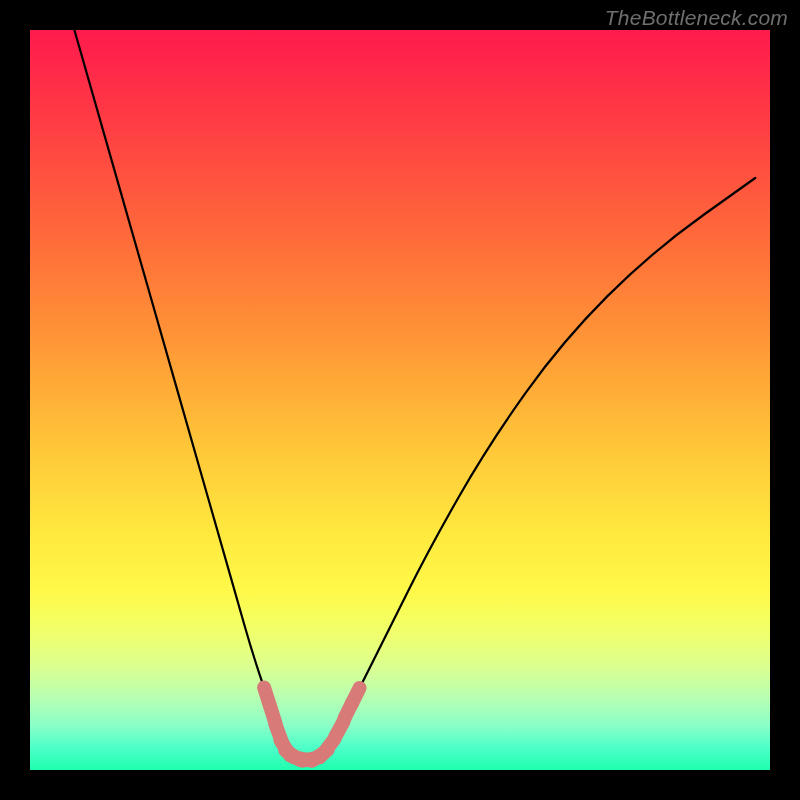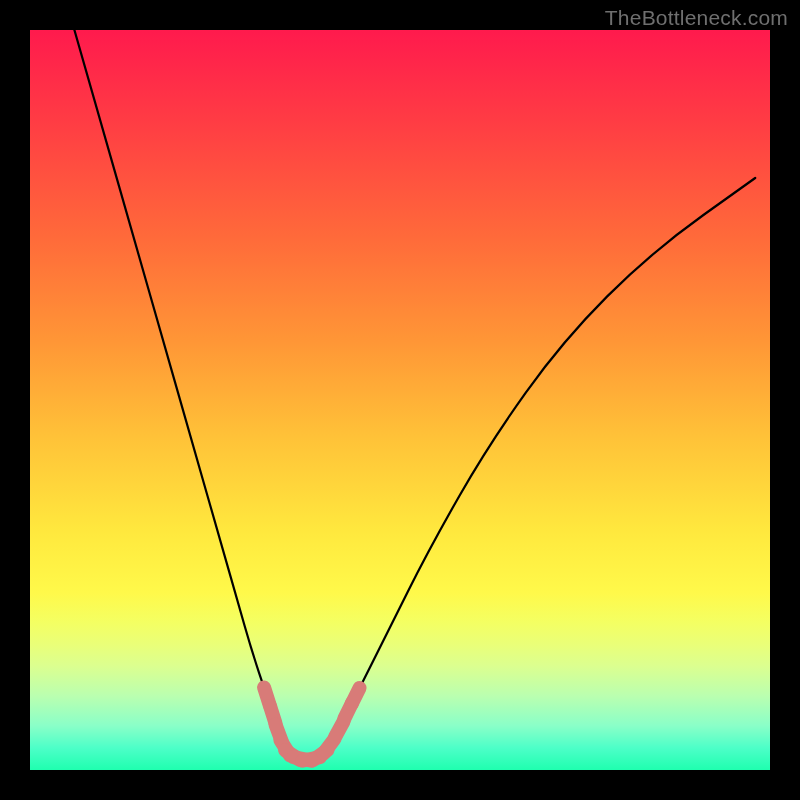--- a/index.html
+++ b/index.html
@@ -52,20 +52,21 @@
   }
   .watermark {
     position: absolute;
     top: 6px;
     right: 12px;
     color: #6f6f6f;
     font-size: 21px;
     letter-spacing: 0.2px;
     font-weight: 400;
     user-select: none;
+    font-style: italic;
   }
 </style>
 </head>
 <body>
 
 <div class="frame">
 
   <div class="watermark">TheBottleneck.com</div>
 
   <div class="plot-area">

